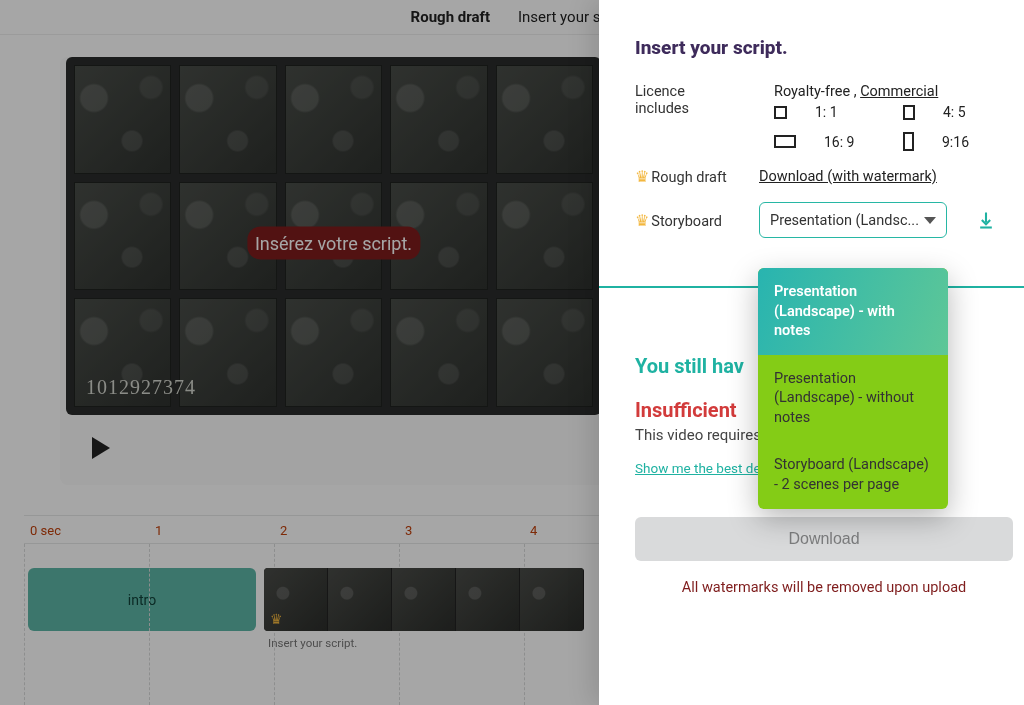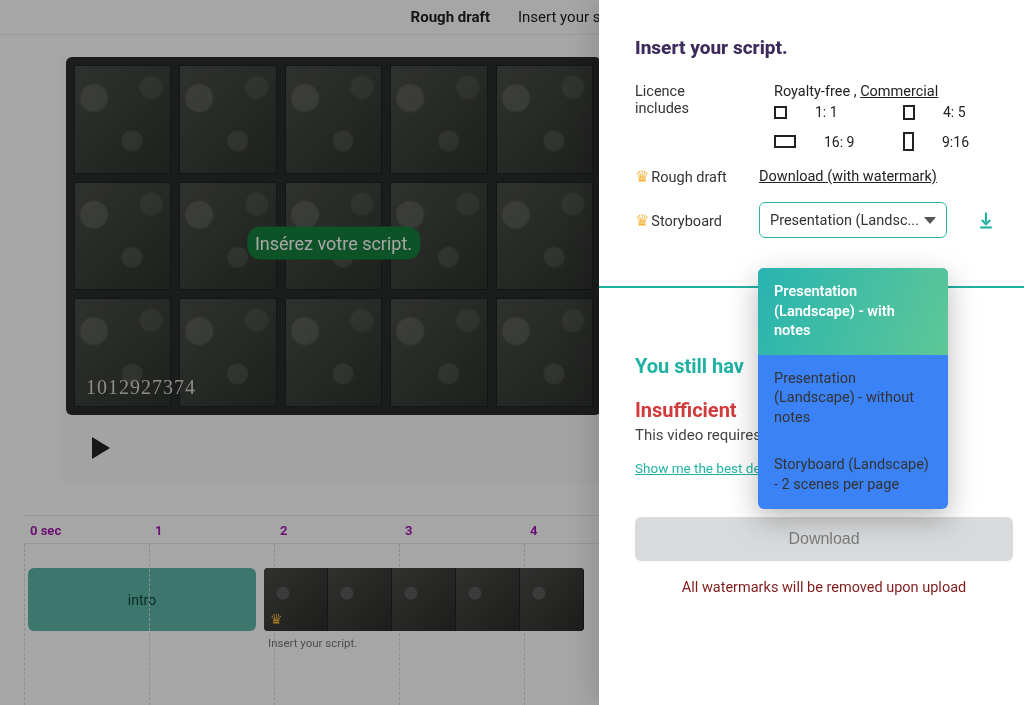--- a/index.html
+++ b/index.html
@@ -63,21 +63,21 @@
       radial-gradient(circle at 20% 30%, rgba(255,255,255,0.12) 0 12%, transparent 14%),
       radial-gradient(circle at 60% 70%, rgba(255,255,255,0.10) 0 10%, transparent 12%),
       radial-gradient(circle at 80% 20%, rgba(255,255,255,0.08) 0 9%, transparent 11%),
       linear-gradient(135deg, #494d48 0%, #2f322f 100%);
     border: 1px solid #1f2220;
   }
   .video .caption {
     position: absolute;
     left: 50%; top: 52%;
     transform: translate(-50%, -50%);
-    background: #15803d;
+    background: #7f1d1d;
     color: #fff;
     padding: 6px 8px;
     border-radius: 13px;
     font-size: 18px;
     white-space: nowrap;
   }
   .stock-id {
     position: absolute; left: 20px; bottom: 16px;
     color: #d5d7cf; font-family: "Times New Roman", serif;
     font-size: 20px; letter-spacing: 1px;
@@ -104,23 +104,22 @@
   .btn.green { background: #4db6a0; color: #fff; }
   .btn.ghost { background: #fff; border: 1px solid #ddd; }
 
   .timeline {
     margin-top: 30px;
     border-top: 1px solid #e7e8e8;
     position: relative;
     height: 190px;
   }
   .ruler {
-    height: 28px; display: flex; font-size: 13px; color: #a21caf;
+    height: 28px; display: flex; font-size: 13px; color: #c2410c;
     border-bottom: 1px solid #e7e8e8;
-    font-weight: bold;
   }
   .ruler .tick { flex: 0 0 125px; padding-left: 6px; display:flex; align-items:center; height:28px; }
   .track { display: flex; align-items: flex-start; padding-top: 24px; padding-left: 2px; }
   .clip-intro {
     width: 228px; height: 63px;
     background: #5cb5a6; color: #12423a;
     border-radius: 6px;
     display: flex; align-items: center; justify-content: center;
     font-size: 14px;
     margin-left: 2px; margin-right: 8px;
@@ -213,21 +212,21 @@
     width: 26px; height: 26px;
     display:flex; align-items:center; justify-content:center;
     margin-left: 8px; cursor:pointer;
     color: #1fb2a2;
   }
 
   .dropdown {
     position: absolute;
     top: 232px; left: 123px;
     width: 190px;
-    background: #3b82f6;
+    background: #84cc16;
     border-radius: 6px;
     box-shadow: 0 10px 30px rgba(0,0,0,0.28);
     z-index: 20;
     overflow: hidden;
   }
   .dropdown .opt {
     padding: 14px 16px;
     font-size: 14.5px; color: #333;
     cursor: pointer;
     line-height: 1.35;

